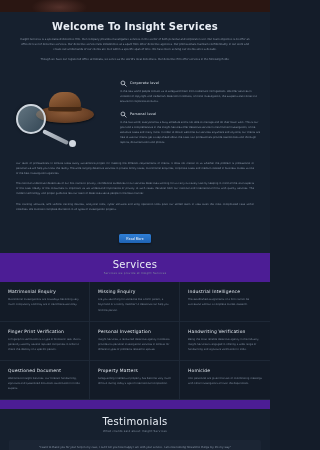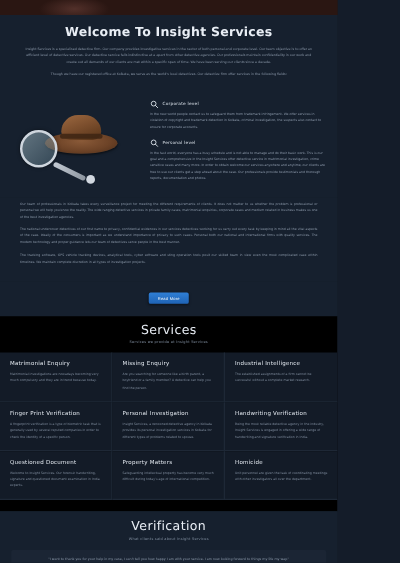--- a/index.html
+++ b/index.html
@@ -106,21 +106,21 @@
   .btn-row { background: #16202e; text-align: center; padding-bottom: 9px; }
   .btn {
     display: inline-block;
     background: linear-gradient(180deg,#2f7fd6,#1f63b5);
     color: #fff; font-size: 3.2px; letter-spacing: .2px;
     padding: 2.5px 7px; border-radius: 1.5px; border: none;
     box-shadow: 0 1px 2px rgba(0,0,0,.45);
   }
 
   
-  .services { background: #000000; padding: 6px 0 9px 0; }
+  .services { background: #4c1d95; padding: 6px 0 9px 0; }
   .hdr { text-align: center; margin-bottom: 7px; }
   .hdr h2 { font-size: 10px; font-weight: normal; color: #e9eef5; letter-spacing: .3px; }
   .hdr .sub { font-size: 2.8px; color: #7e8b9c; margin-top: 1.5px; letter-spacing: .2px; }
 
   .grid { display: grid; grid-template-columns: 1fr 1fr 1fr; }
   .card {
     padding: 7px 8px 8px 8px;
     border-right: 1px solid #1e2836;
     border-bottom: 1px solid #1e2836;
     background: #131b27;
@@ -239,21 +239,21 @@
       </div>
       <div class="card">
         <div class="card-title">Homicide</div>
         <div class="card-body">Unit personnel are given the task of coordinating meetings with other investigators all over the department.</div>
       </div>
     </div>
   </div>
 
   <div class="testimonials">
     <div class="hdr">
-      <h2>Verification</h2>
+      <h2>Testimonials</h2>
       <div class="sub">What clients said about Insight Services</div>
     </div>
     <div class="quote-box">
       <div class="quote-text">"I want to thank you for your help in my case, I can't tell you how happy I am with your service. I am now looking forward to things my life my way."</div>
 
     </div>
   </div>
 
 </div>
 

